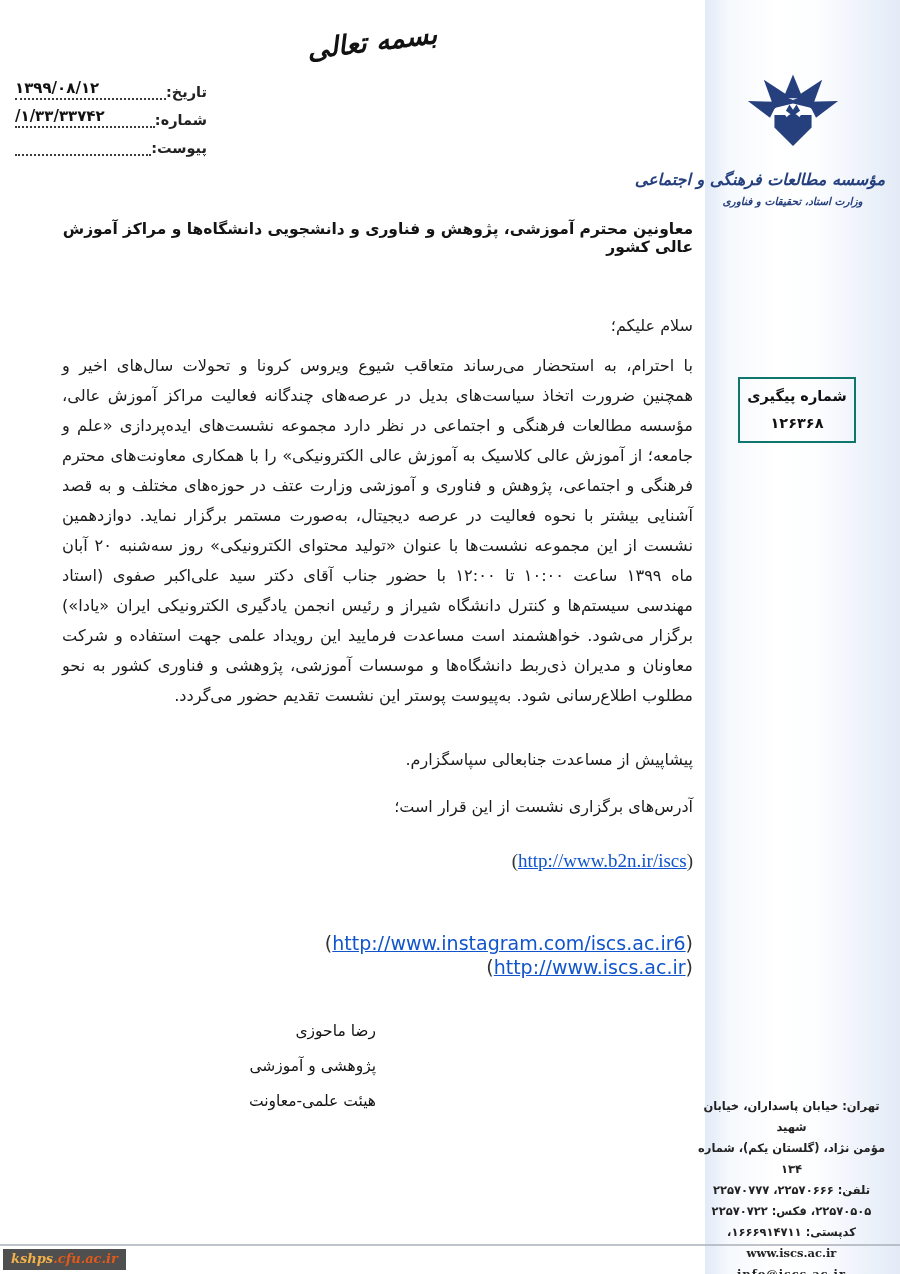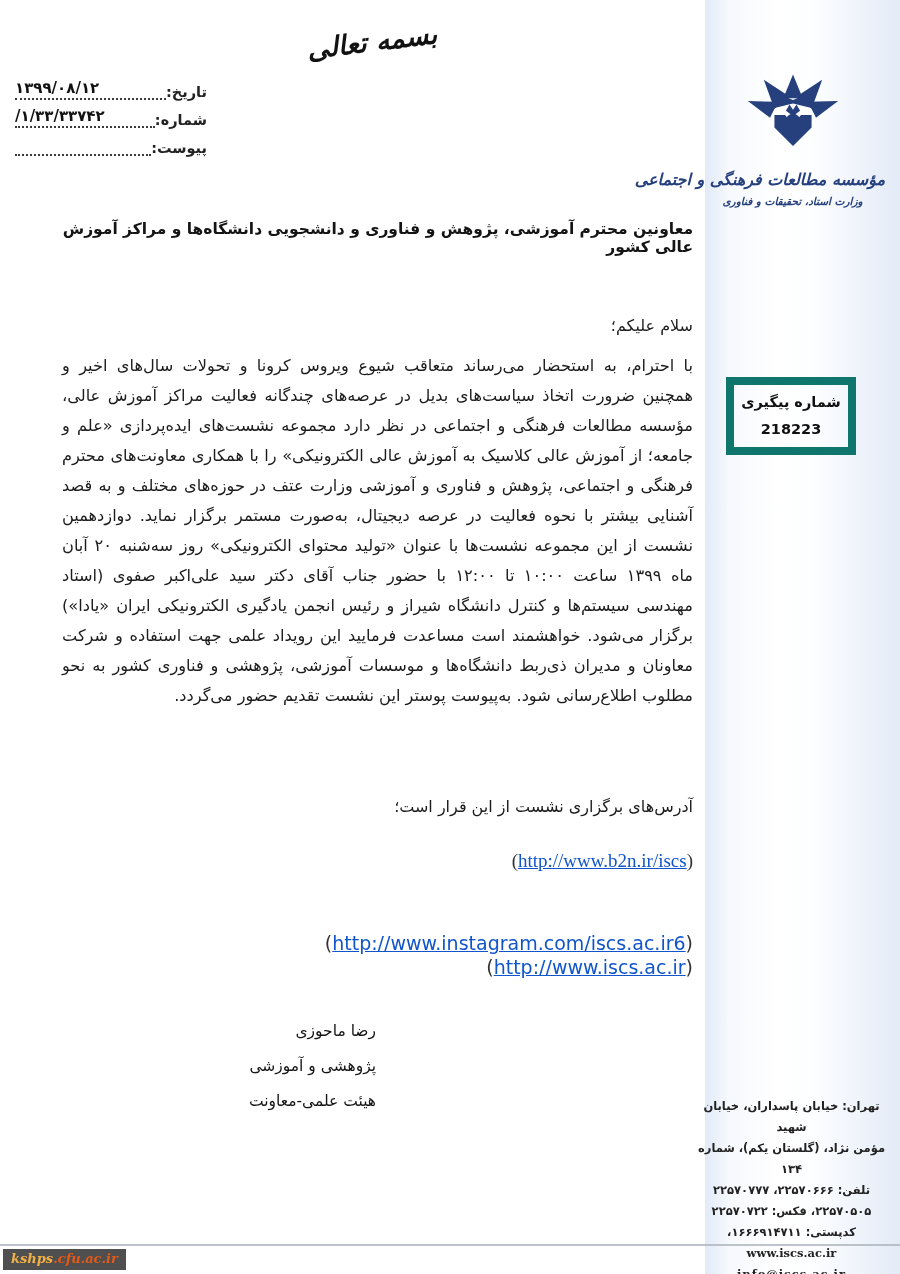--- a/index.html
+++ b/index.html
@@ -34,21 +34,21 @@
     margin-top:12px;font-family:"DejaVu Serif",serif;font-style:italic;font-weight:bold;
     font-size:16px;color:#26407e;white-space:nowrap;direction:rtl;
   }
   .org-ministry{
     margin-top:6px;font-family:"DejaVu Serif",serif;font-style:italic;font-weight:bold;
     font-size:10.5px;color:#26407e;white-space:nowrap;direction:rtl;
   }
   
   .tracking-box{
     position:absolute;top:377px;right:44px;width:110px;
-    border:8px solid #0f766e;text-align:center;direction:rtl;
+    border:2px solid #0f766e;text-align:center;direction:rtl;
     font-weight:bold;font-size:14.5px;line-height:27px;padding:4px 2px;color:#111;
   }
   
   .addressee{
     position:absolute;top:220px;left:60px;right:207px;direction:rtl;text-align:right;
     font-weight:bold;font-size:15.5px;color:#141414;
   }
   .salutation{position:absolute;top:316px;right:207px;direction:rtl;font-size:16px;margin-left:7px;}
   .body-par{
     position:absolute;top:351px;left:62px;right:207px;direction:rtl;
@@ -122,29 +122,30 @@
         <circle cx="52" cy="53" r="8.5"></circle>
         <polygon points="31,46 43,46 52,57 61,46 73,46 73,60 52,81 31,60"></polygon>
       </g>
     </svg>
     <div class="org-name">مؤسسه مطالعات فرهنگی و اجتماعی</div>
     <div class="org-ministry">وزارت استاد، تحقیقات و فناوری</div>
   </div>
 
   <div class="tracking-box">
     <div>شماره پیگیری</div>
-    <div>218223</div>
+    <div>۱۲۶۳۶۸</div>
   </div>
 
   <div class="addressee">معاونین محترم آموزشی، پژوهش و فناوری و دانشجویی دانشگاه‌ها و مراکز آموزش عالی کشور</div>
 
   <div class="salutation">سلام علیکم؛</div>
 
   <div class="body-par">با احترام، به استحضار می‌رساند متعاقب شیوع ویروس کرونا و تحولات سال‌های اخیر و همچنین ضرورت اتخاذ سیاست‌های بدیل در عرصه‌های چندگانه فعالیت مراکز آموزش عالی، مؤسسه مطالعات فرهنگی و اجتماعی در نظر دارد مجموعه نشست‌های ایده‌پردازی «علم و جامعه؛ از آموزش عالی کلاسیک به آموزش عالی الکترونیکی» را با همکاری معاونت‌های محترم فرهنگی و اجتماعی، پژوهش و فناوری و آموزشی وزارت عتف در حوزه‌های مختلف و به قصد آشنایی بیشتر با نحوه فعالیت در عرصه دیجیتال، به‌صورت مستمر برگزار نماید. دوازدهمین نشست از این مجموعه نشست‌ها با عنوان «تولید محتوای الکترونیکی» روز سه‌شنبه ۲۰ آبان ماه ۱۳۹۹ ساعت ۱۰:۰۰ تا ۱۲:۰۰ با حضور جناب آقای دکتر سید علی‌اکبر صفوی (استاد مهندسی سیستم‌ها و کنترل دانشگاه شیراز و رئیس انجمن یادگیری الکترونیکی ایران «یادا») برگزار می‌شود. خواهشمند است مساعدت فرمایید این رویداد علمی جهت استفاده و شرکت معاونان و مدیران ذی‌ربط دانشگاه‌ها و موسسات آموزشی، پژوهشی و فناوری کشور به نحو مطلوب اطلاع‌رسانی شود. به‌پیوست پوستر این نشست تقدیم حضور می‌گردد.</div>
 
+  <div class="thanks">پیشاپیش از مساعدت جنابعالی سپاسگزارم.</div>
 
   <div class="addr-intro">آدرس‌های برگزاری نشست از این قرار است؛</div>
 
   <div class="link-line link-1"><span>(</span><a href="#">http://www.b2n.ir/iscs</a><span>)</span></div>
 
   <div class="link-line link-2"><span>(</span><a href="#">http://www.instagram.com/iscs.ac.ir6</a><span>)</span></div>
 
   <div class="link-line link-3"><span>(</span><a href="#">http://www.iscs.ac.ir</a><span>)</span></div>
 
   <div class="signature">

